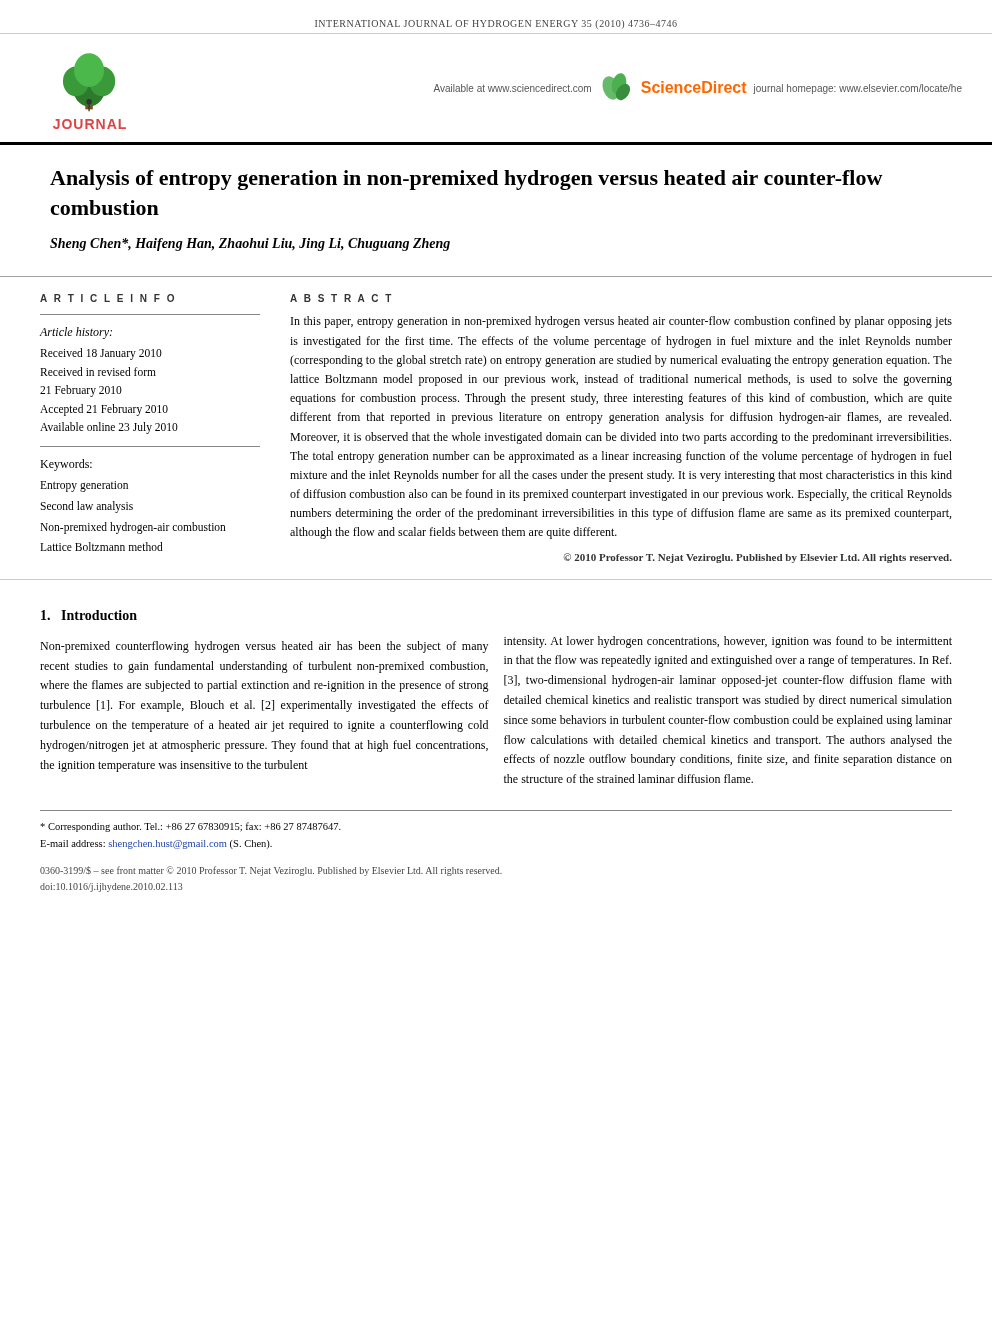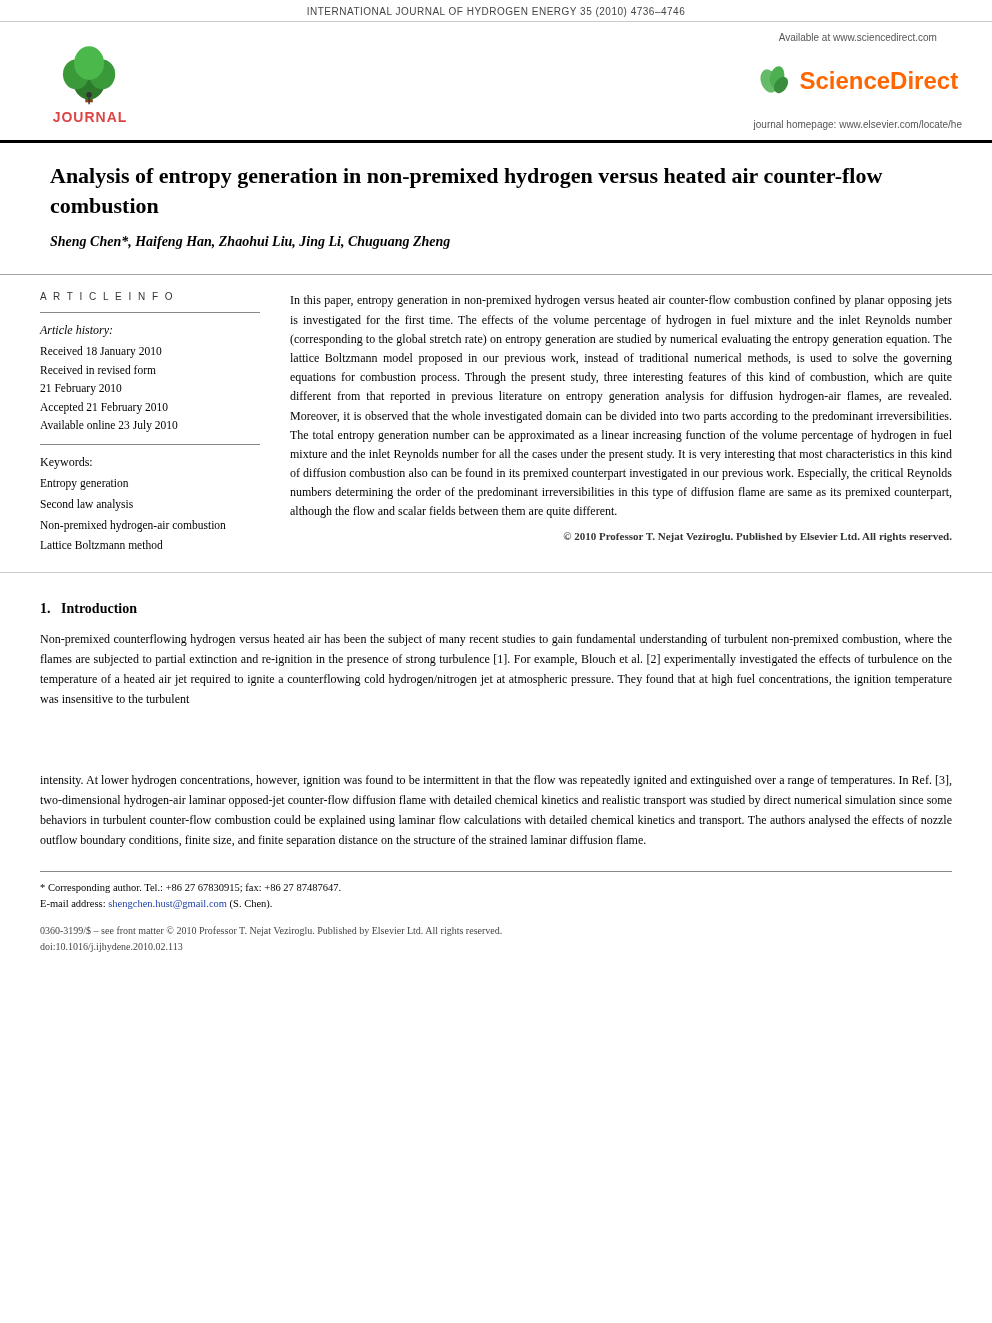--- a/index.html
+++ b/index.html
@@ -9,23 +9,23 @@
       font-size: 13px;
       color: #000;
       width: 992px;
       min-height: 1323px;
     }
 
     .journal-header {
       text-align: center;
       font-size: 10px;
       color: #444;
-      padding: 6px 0 4px 0;
+      padding: 18px 0 4px 0;
       letter-spacing: 0.5px;
-      font-family: Liberation Sans, sans-serif;
+      font-family: Liberation Serif, serif;
       border-bottom: 1px solid #ccc;
     }
 
     .logo-bar {
       display: flex;
       align-items: center;
       justify-content: space-between;
       padding: 10px 30px;
       border-bottom: 3px solid #000;
     }
@@ -46,40 +46,39 @@
       font-family: Arial, sans-serif;
       font-size: 14px;
       font-weight: bold;
       color: #d44;
       letter-spacing: 1px;
       margin-top: 2px;
     }
 
     .center-logo {
       display: flex;
-      flex-direction: column;
-      align-items: center;
-      gap: 20px;
+      align-items: center;
+      gap: 7px;
     }
 
     .available-text {
       font-family: Arial, sans-serif;
       font-size: 10px;
       color: #555;
     }
 
     .sciencedirect-logo {
       display: flex;
       align-items: center;
       gap: 6px;
     }
 
     .sd-text {
       font-family: Arial, sans-serif;
-      font-size: 24px;
+      font-size: 16px;
       font-weight: bold;
       color: #f60;
     }
 
     .journal-homepage {
       font-family: Arial, sans-serif;
       font-size: 10px;
       color: #555;
     }
 
@@ -163,21 +162,21 @@
     .right-column {
       flex: 1;
     }
 
     .section-label {
       font-family: Arial, sans-serif;
       font-size: 10px;
       letter-spacing: 2px;
       color: #333;
       margin-bottom: 8px;
-      font-weight: normal;
+      font-weight: bold;
     }
 
     .article-history-label {
       font-style: italic;
       font-size: 12px;
       margin-bottom: 4px;
     }
 
     .history-item {
       font-size: 11.5px;
@@ -213,22 +212,21 @@
       color: #333;
       font-weight: bold;
     }
 
     .main-body {
       padding: 20px 40px;
     }
 
     .two-col-body {
       display: flex;
-      gap: 30px;
-      flex-direction: column;
+      gap: 15px;
     }
 
     .body-col {
       flex: 1;
       font-size: 12px;
       line-height: 1.65;
       text-align: justify;
     }
 
     .section-heading {
@@ -321,20 +319,21 @@
     <div class="history-item">Available online 23 July 2010</div>
     <hr class="divider-line">
     <div class="keywords-label">Keywords:</div>
     <div class="keyword-item">Entropy generation</div>
     <div class="keyword-item">Second law analysis</div>
     <div class="keyword-item">Non-premixed hydrogen-air combustion</div>
     <div class="keyword-item">Lattice Boltzmann method</div>
   </div>
 
   <div class="right-column">
+    <div class="section-label">A B S T R A C T</div>
     <div class="abstract-text">In this paper, entropy generation in non-premixed hydrogen versus heated air counter-flow combustion confined by planar opposing jets is investigated for the first time. The effects of the volume percentage of hydrogen in fuel mixture and the inlet Reynolds number (corresponding to the global stretch rate) on entropy generation are studied by numerical evaluating the entropy generation equation. The lattice Boltzmann model proposed in our previous work, instead of traditional numerical methods, is used to solve the governing equations for combustion process. Through the present study, three interesting features of this kind of combustion, which are quite different from that reported in previous literature on entropy generation analysis for diffusion hydrogen-air flames, are revealed. Moreover, it is observed that the whole investigated domain can be divided into two parts according to the predominant irreversibilities. The total entropy generation number can be approximated as a linear increasing function of the volume percentage of hydrogen in fuel mixture and the inlet Reynolds number for all the cases under the present study. It is very interesting that most characteristics in this kind of diffusion combustion also can be found in its premixed counterpart investigated in our previous work. Especially, the critical Reynolds numbers determining the order of the predominant irreversibilities in this type of diffusion flame are same as its premixed counterpart, although the flow and scalar fields between them are quite different.</div>
     <div class="copyright-line">© 2010 Professor T. Nejat Veziroglu. Published by Elsevier Ltd. All rights reserved.</div>
   </div>
 
 </div>
 
 <div class="main-body">
   <div class="two-col-body">
 
     <div class="body-col">

